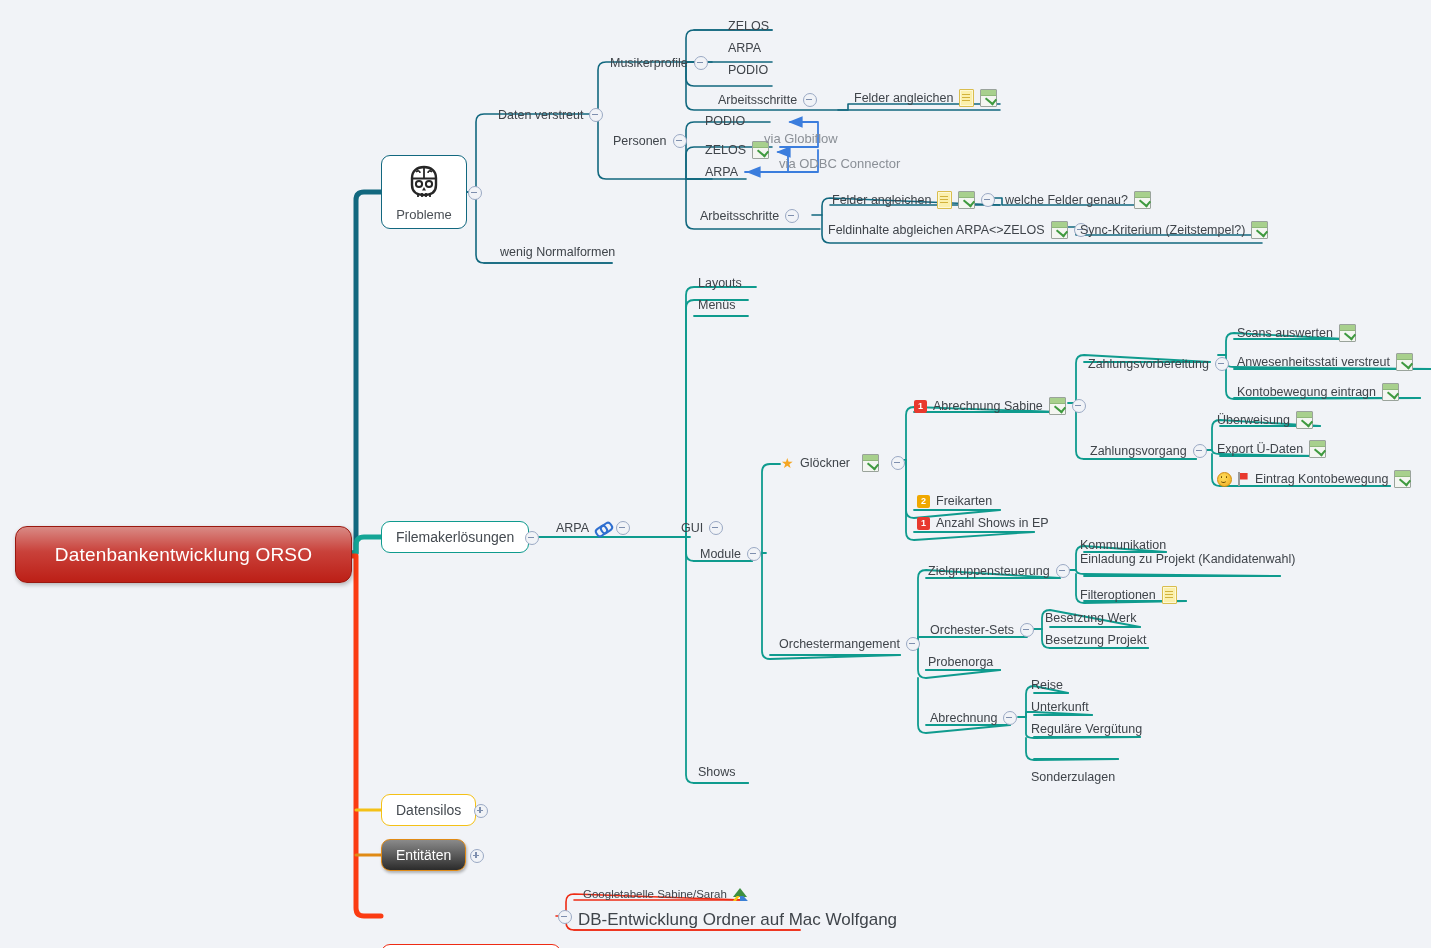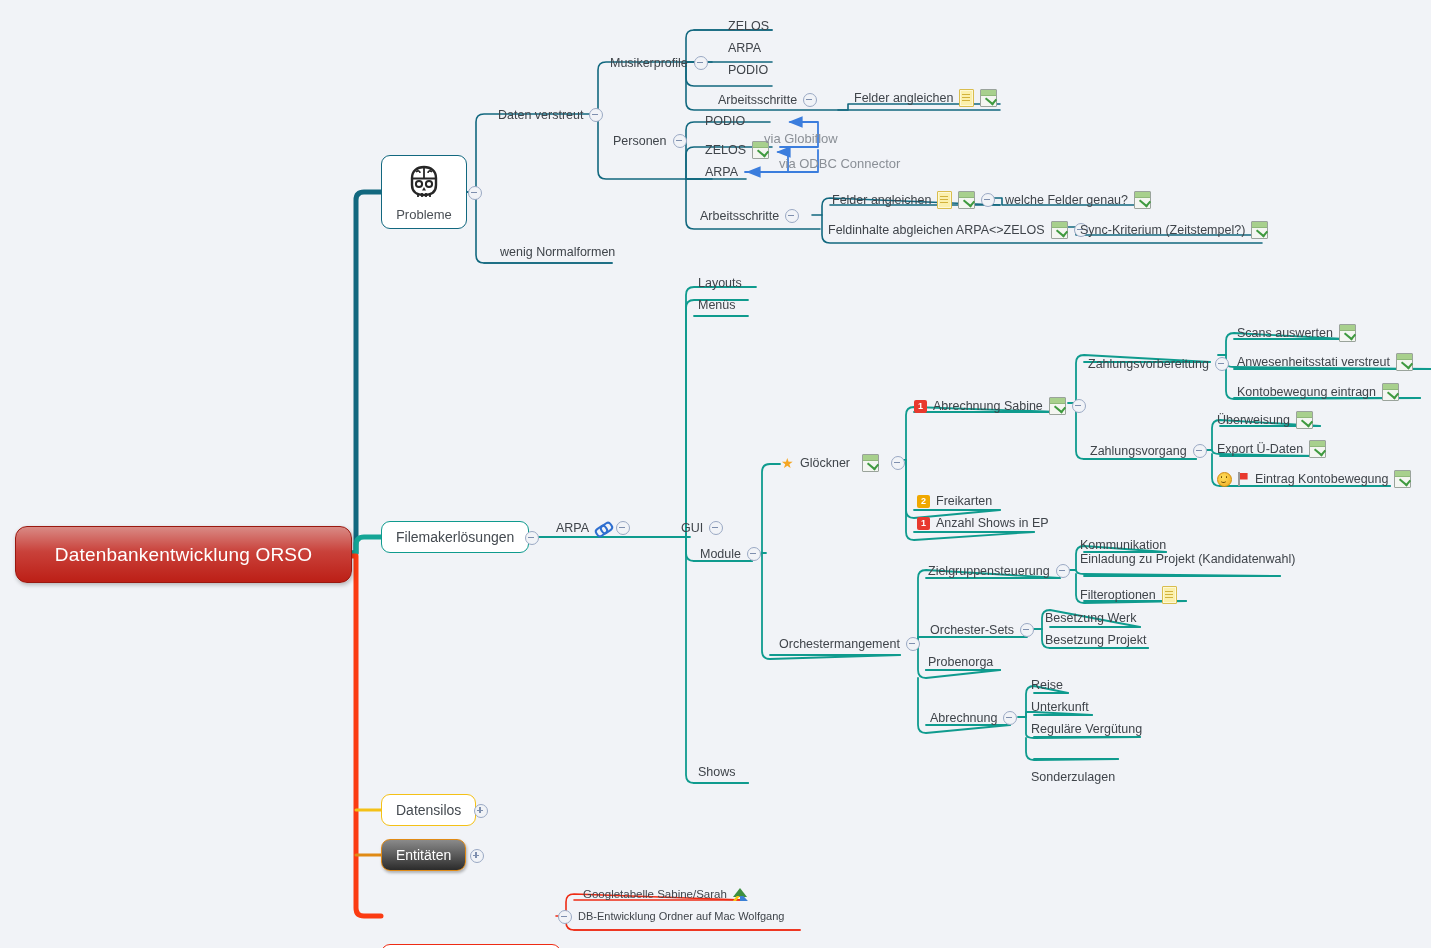--- a/index.html
+++ b/index.html
@@ -686,17 +686,17 @@
 
   <div class="node leaf" style="left:583px;top:888px;font-size:11.5px">
     <span class="txt">Googletabelle Sabine/Sarah</span>
     <span class="gap"></span>
     <span class="ico ico-gdrive">
       <span class="g1"></span>
         <span class="g2"></span>
         <span class="g3"></span>
     </span>
   </div>
-  <div class="node leaf" style="left:578px;top:911px;font-size:11px">
+  <div class="node leaf" style="left:578px;top:911px;font-size:17px">
     <span class="txt">DB-Entwicklung Ordner auf Mac Wolfgang</span>
   </div>
 
 </div>
 
 </body></html>

